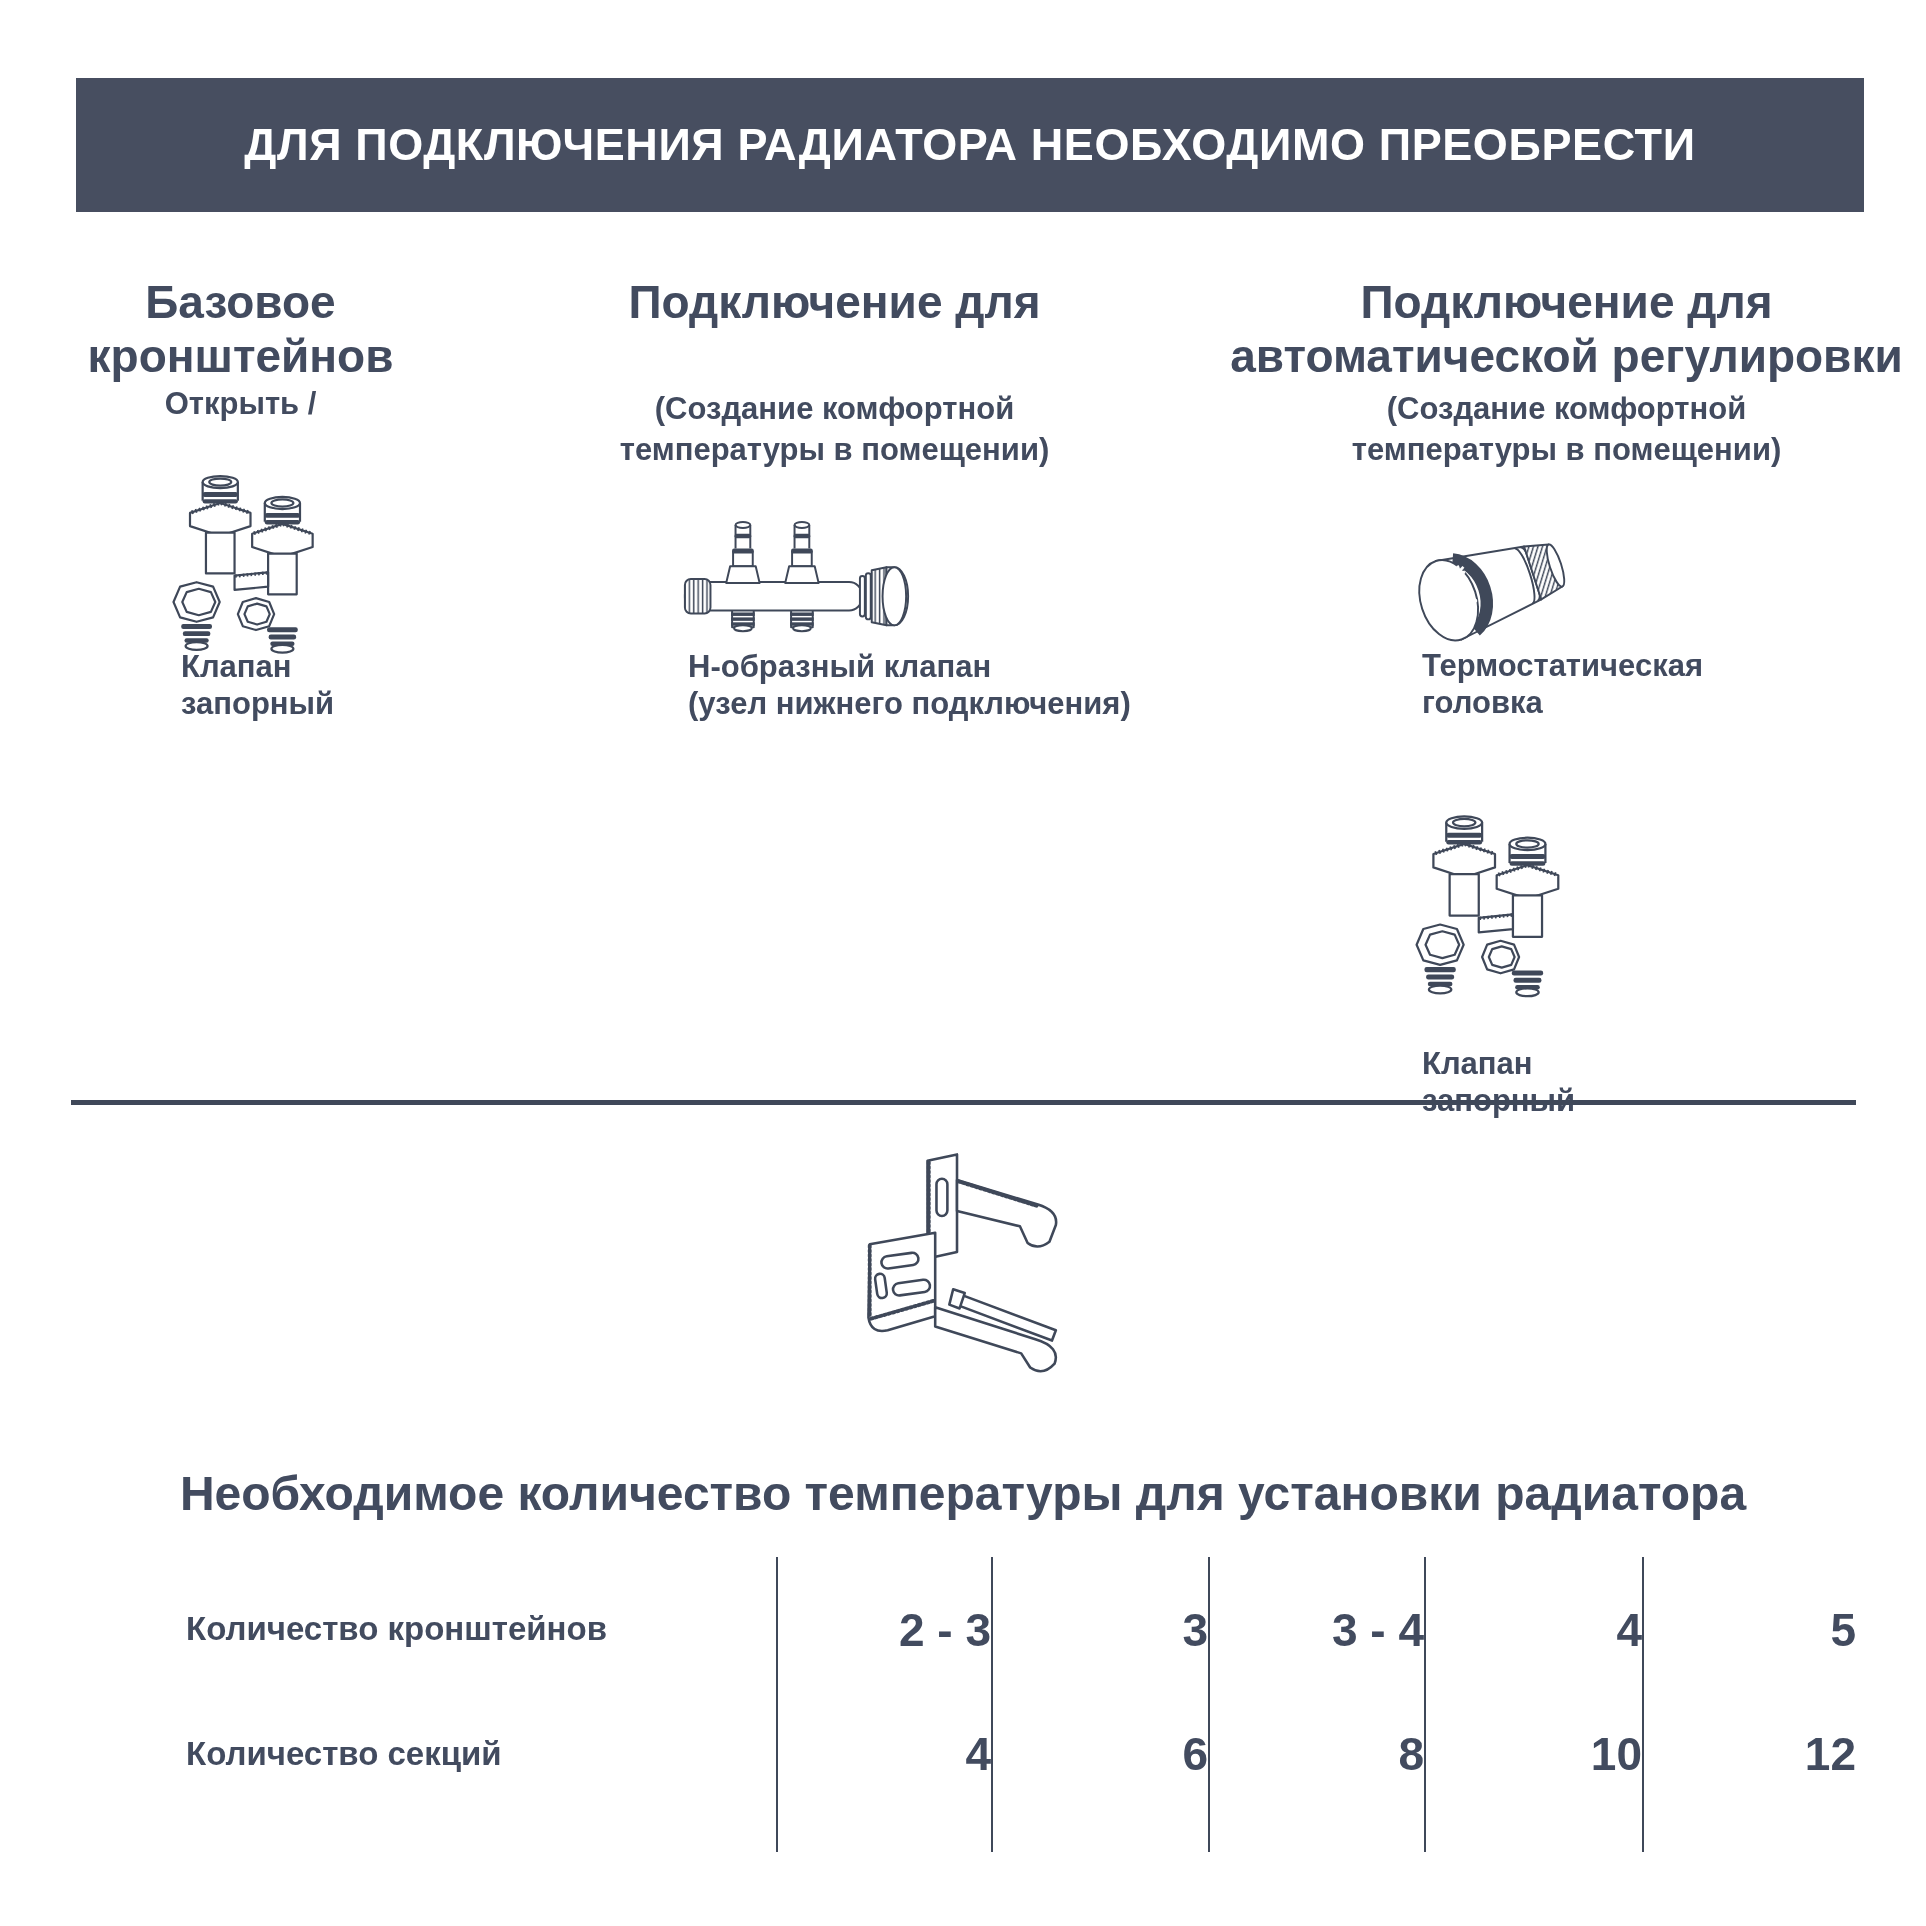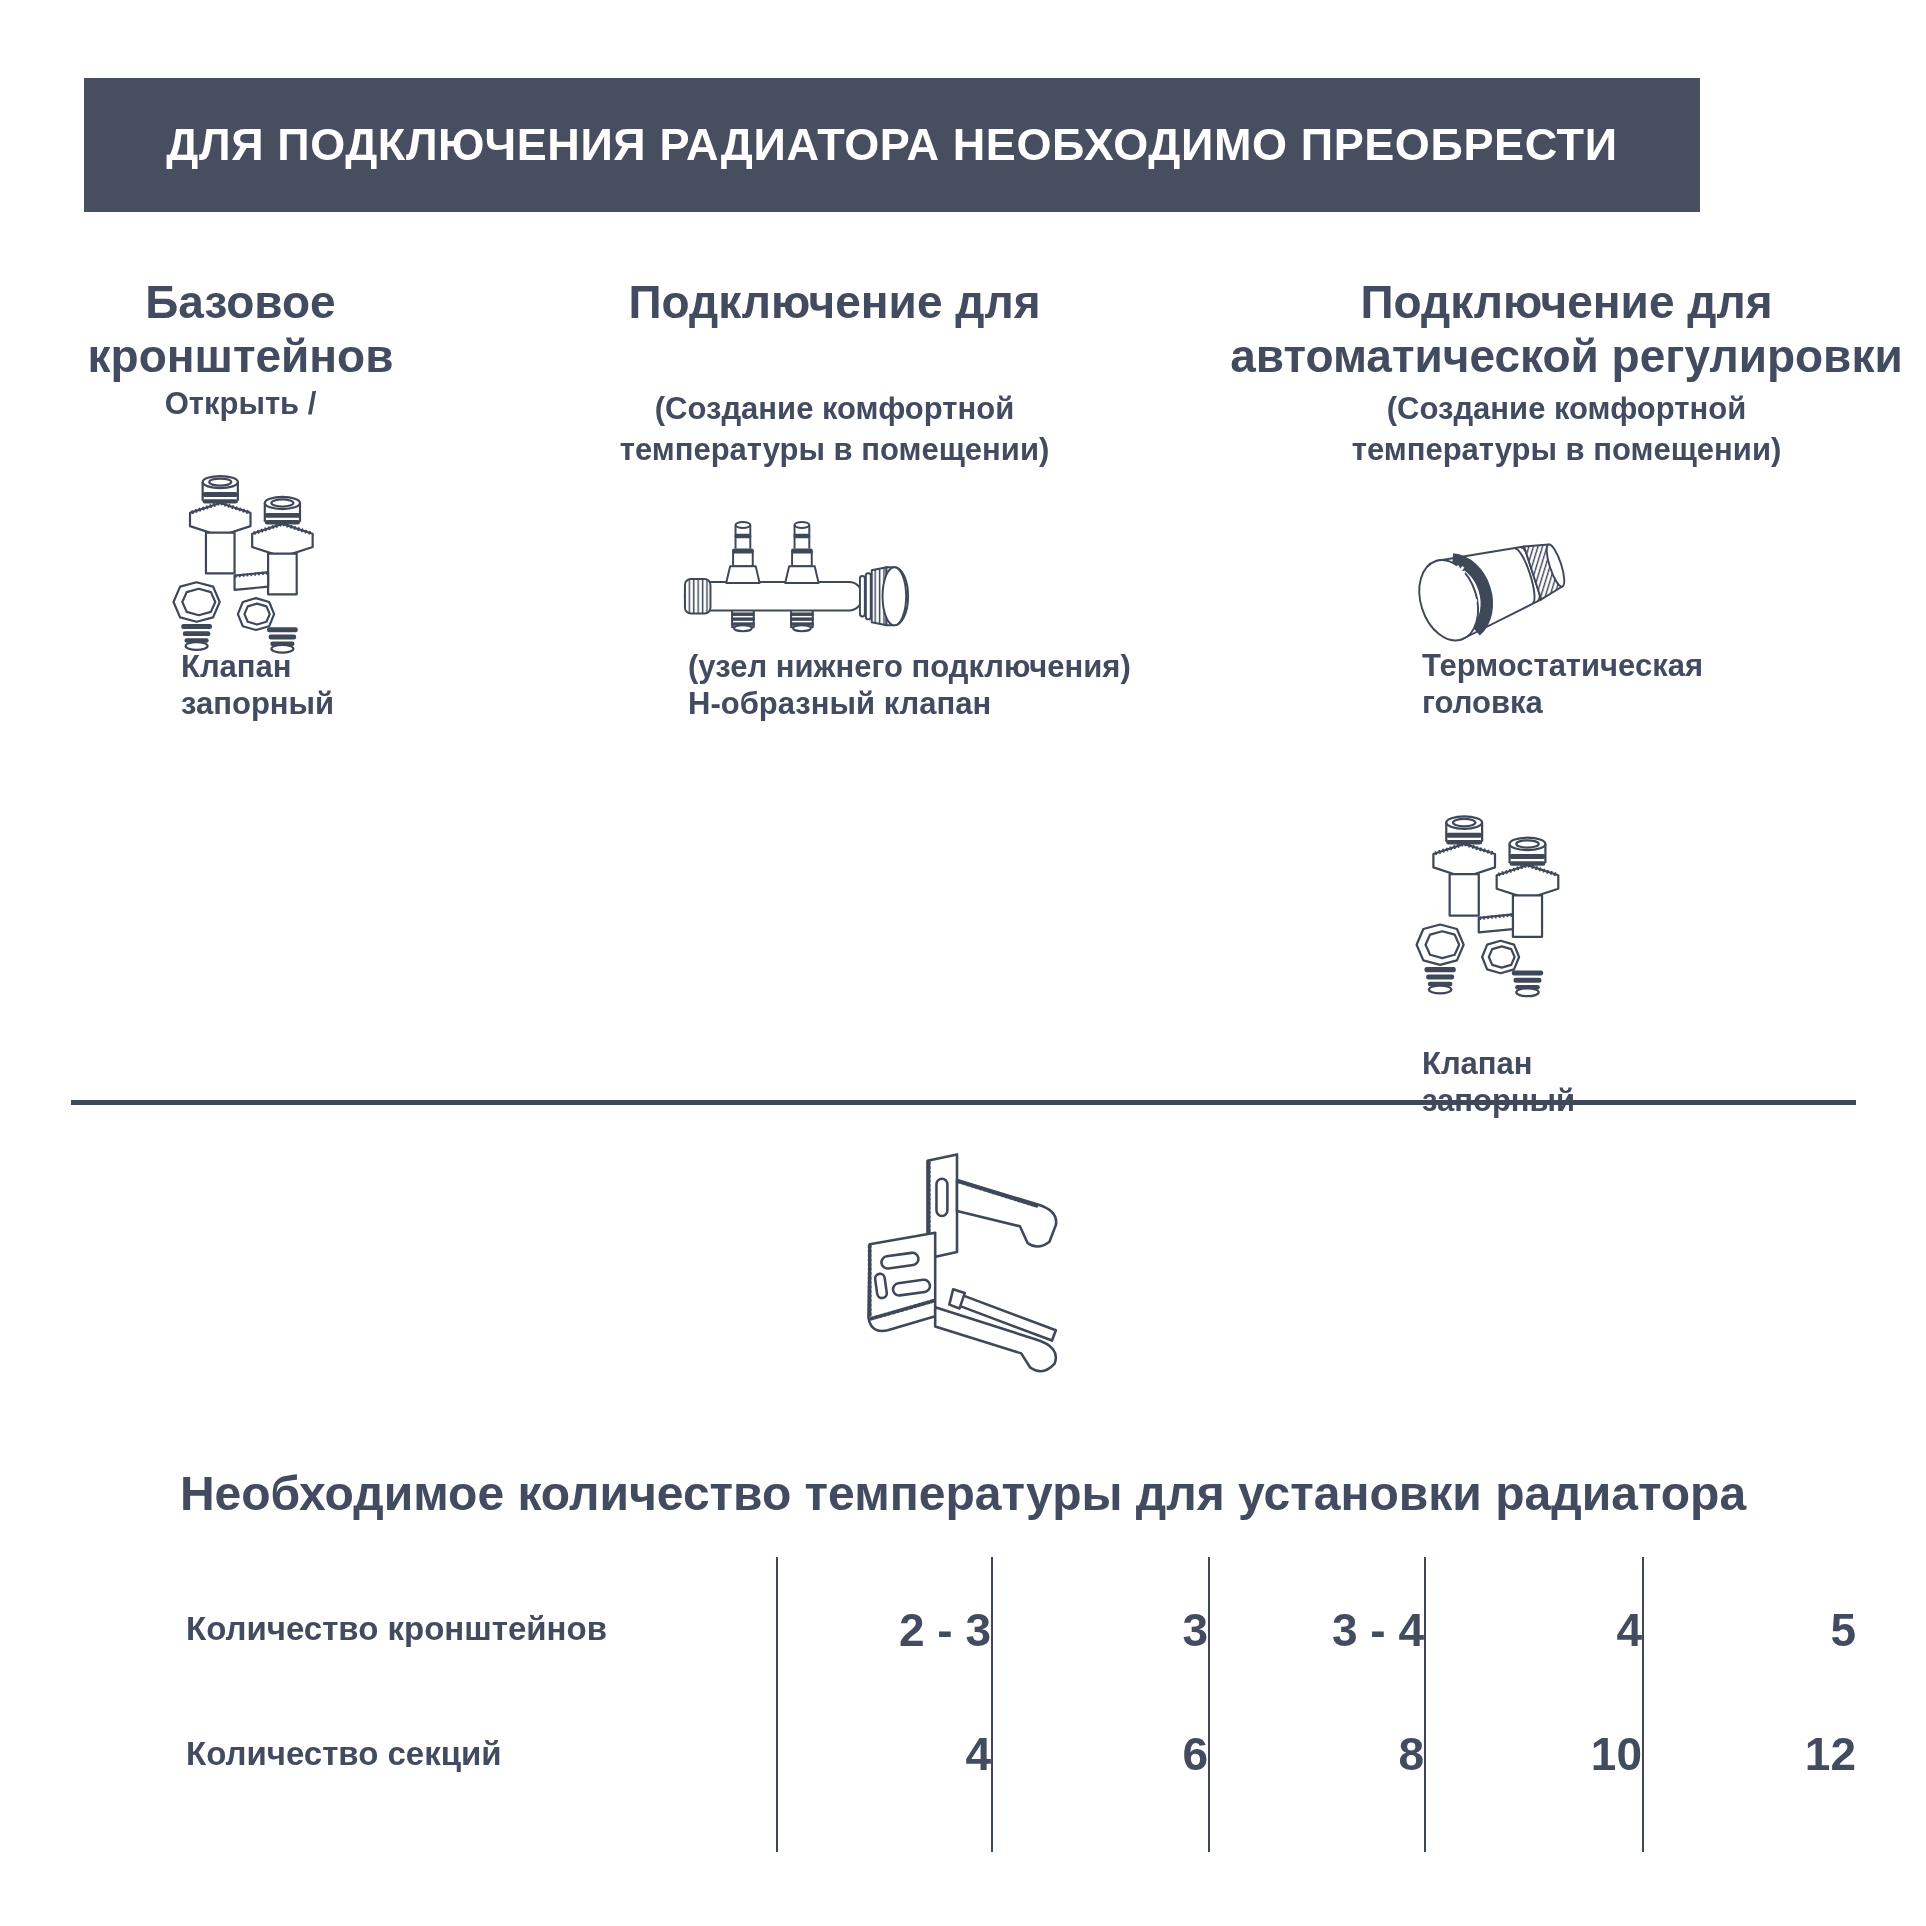--- a/index.html
+++ b/index.html
@@ -4,21 +4,21 @@
 <style>
   html,body{margin:0;padding:0;}
   body{
     width:1926px;height:1926px;position:relative;background:#ffffff;
     font-family:"Liberation Sans", sans-serif;font-weight:bold;color:#424B5F;
     overflow:hidden;
   }
   .abs{position:absolute;}
   
   .banner{
-    left:84px;top:78px;width:1616px;height:134px;background:#474E60;
+    left:76px;top:78px;width:1788px;height:134px;background:#474E60;
     display:flex;align-items:center;justify-content:center;
   }
   .banner-title{color:#ffffff;font-size:45px;letter-spacing:0.6px;white-space:nowrap;}
   
   .col-title{top:275px;text-align:center;font-size:46px;line-height:54px;}
   .col-sub{text-align:center;font-size:31px;line-height:41px;}
   .ct1{left:16px;width:449px;}
   .ct2{left:565px;width:539px;}
   .ct3{left:1194px;width:745px;}
   .cs1{left:16px;width:449px;top:383px;}
@@ -169,22 +169,22 @@
   <div>Подключение для</div>
 </div>
 <div class="abs col-sub cs2">
   <div>(Создание комфортной</div>
   <div>температуры в помещении)</div>
 </div>
 <svg class="abs ic" style="left:679px;top:496px;" width="236" height="172" viewBox="0 0 480 340">
   <use href="#h-valve"></use>
 </svg>
 <div class="abs caption" style="left:688px;top:648px;">
+  <div>Н-образный клапан</div>
   <div>(узел нижнего подключения)</div>
-  <div>Н-образный клапан</div>
 </div>
 
 <div class="abs col-title ct3">
   <div>Подключение для</div>
   <div>автоматической регулировки</div>
 </div>
 <div class="abs col-sub cs3">
   <div>(Создание комфортной</div>
   <div>температуры в помещении)</div>
 </div>

